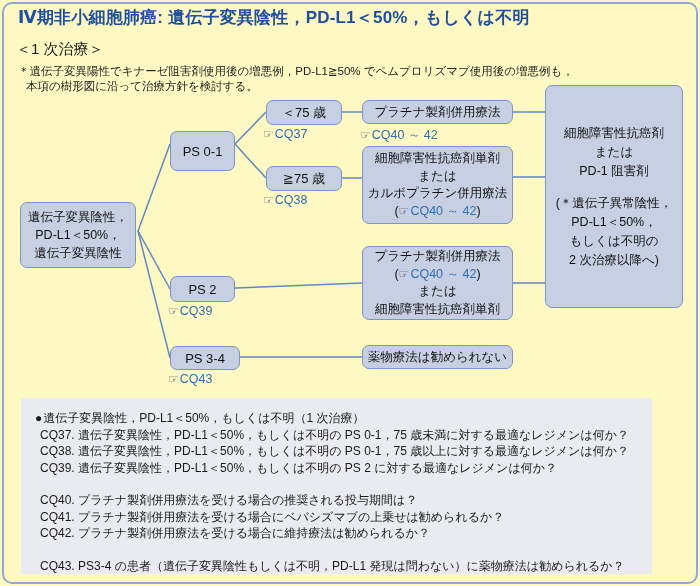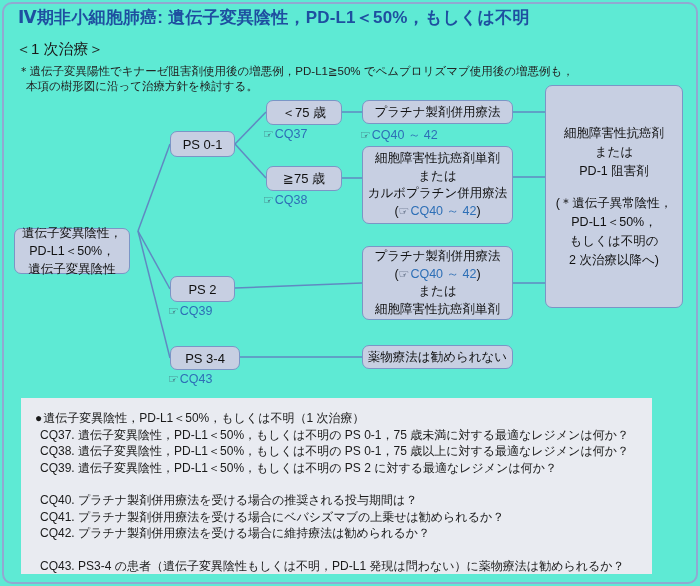--- a/index.html
+++ b/index.html
@@ -1,17 +1,17 @@
 <!DOCTYPE html>
 <html><head>
 <meta charset="utf-8">
 <style>
   html,body{margin:0;padding:0;background:#fff;}
   .canvas{
-    position:relative;width:700px;height:586px;background:#5eead4;
+    position:relative;width:700px;height:586px;background:#fef9c3;
     font-family:"Liberation Sans","DejaVu Sans",sans-serif;color:#1a1a1a;
     overflow:hidden;
   }
   .frame{
     position:absolute;inset:2px;border:2px solid #91a9d1;border-radius:10px;
     pointer-events:none;
   }
   .title{
     position:absolute;left:18px;top:6px;width:670px;
     font-size:17px;font-weight:bold;color:#1e4fa0;letter-spacing:.2px;
@@ -73,27 +73,27 @@
       <path d="M342,112 L362,112"></path>
       <path d="M513,112 L545,112"></path>
       <path d="M342,178 L362,178"></path>
       <path d="M513,177 L545,177"></path>
       <path d="M235,288 L362,283"></path>
       <path d="M513,283 L545,283"></path>
       <path d="M240,357 L362,357"></path>
     </g>
   </svg>
 
-  <div class="node" style="left:14px;top:202px;width:116px;height:46px;margin-top:26px;">
+  <div class="node" style="left:20px;top:202px;width:116px;height:66px;">
     <div class="ln" style="line-height:18px;">遺伝子変異陰性，</div>
     <div class="ln" style="line-height:18px;">PD-L1＜50%，</div>
     <div class="ln" style="line-height:18px;">遺伝子変異陰性</div>
   </div>
 
-  <div class="node single" style="left:170px;top:131px;width:65px;height:26px;">PS 0-1</div>
+  <div class="node single" style="left:170px;top:131px;width:65px;height:40px;">PS 0-1</div>
 
   <div class="node single" style="left:266px;top:100px;width:76px;height:25px;">＜75 歳</div>
   <div class="cqref" style="left:263px;top:127px;"><span class="hand">☞</span><span class="cqblue">CQ37</span></div>
 
   <div class="node single" style="left:266px;top:166px;width:76px;height:25px;">≧75 歳</div>
   <div class="cqref" style="left:263px;top:193px;"><span class="hand">☞</span><span class="cqblue">CQ38</span></div>
 
   <div class="node single" style="left:362px;top:100px;width:151px;height:24px;font-size:12.5px;">プラチナ製剤併用療法</div>
   <div class="cqref" style="left:360px;top:127px;"><span class="hand">☞</span><span class="cqblue">CQ40 ～ 42</span></div>
 

